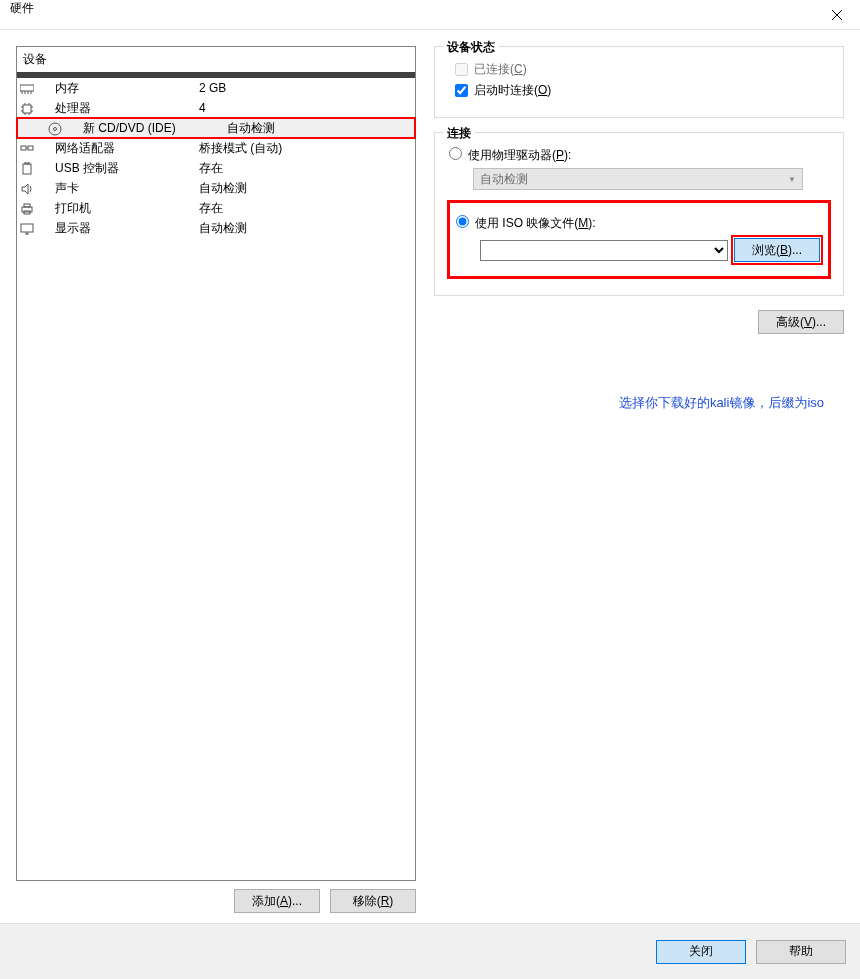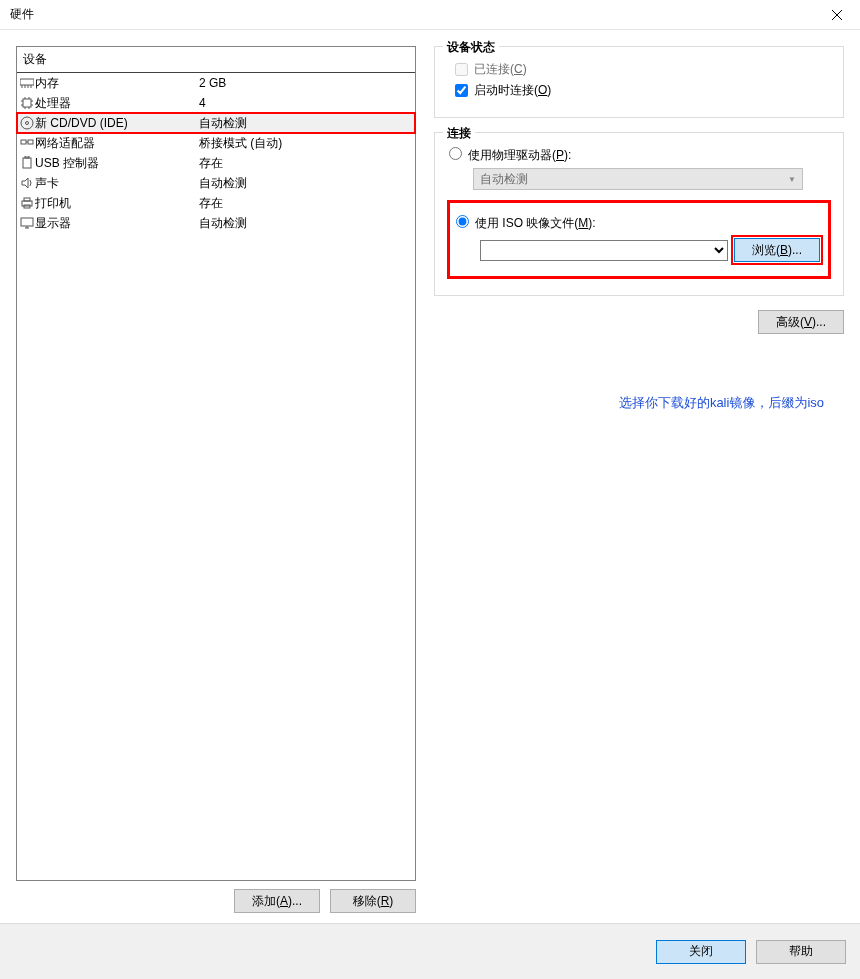--- a/index.html
+++ b/index.html
@@ -1,34 +1,34 @@
 <!DOCTYPE html>
 <html><head>
 <meta charset="utf-8">
 <style>
 * { box-sizing: border-box; margin: 0; padding: 0; }
 body { font-family: "Microsoft YaHei", "Segoe UI", Tahoma, sans-serif; font-size: 12px; background: #fff; color: #000; width: 860px; height: 979px; overflow: hidden; position: relative; }
-.titlebar { height: 30px; display: flex; align-items: center; justify-content: space-between; padding-left: 10px; border-bottom: 1px solid #e5e5e5; }
+.titlebar { height: 30px; display: flex; justify-content: space-between; padding-left: 10px; border-bottom: 1px solid #e5e5e5; }
 .titlebar .title { font-size: 12px; }
 .titlebar .close { width: 46px; height: 30px; display: flex; align-items: center; justify-content: center; cursor: pointer; }
 .titlebar .close svg { width: 10px; height: 10px; }
 .content { padding: 16px; display: flex; gap: 10px; height: calc(100% - 30px - 50px); }
 .left-panel { width: 400px; display: flex; flex-direction: column; }
 .device-list { border: 1px solid #828282; flex: 1; background: #fff; }
-.list-header { display: flex; border-bottom: 1px solid #404040; }
+.list-header { display: flex; border-bottom: 6px solid #404040; }
 .list-header .col { padding: 4px 6px; font-size: 12px; }
 .col-device { width: 180px; }
 .col-summary { flex: 1; }
 .list-body { }
 .list-row { display: flex; height: 20px; align-items: center; }
 .list-row.selected { background: #f0f0f0; }
-.list-row .cell-device { width: 180px; display: flex; align-items: center; padding-left: 2px; gap: 0; }
+.list-row .cell-device { width: 180px; display: flex; align-items: flex-end; padding-left: 2px; gap: 20px; }
 .list-row .cell-summary { flex: 1; padding-left: 2px; }
 .list-row .icon { width: 16px; height: 16px; display: flex; align-items: center; justify-content: center; color: #555; }
-.highlight-red { outline: 2px solid #f00; outline-offset: -1px; }
+.highlight-red { outline: 2px solid #f00; outline-offset: -1px; padding-left: 28px; }
 .left-buttons { display: flex; justify-content: flex-end; gap: 10px; margin-top: 8px; }
 .btn { min-width: 86px; height: 24px; border: 1px solid #adadad; background: #e1e1e1; font-size: 12px; font-family: inherit; cursor: pointer; padding: 0 10px; }
 .btn-primary { background: #cce4f7; border: 1px solid #0078d7; }
 .right-panel { flex: 1; padding-left: 8px; }
 .groupbox { border: 1px solid #dcdcdc; padding: 10px 12px 14px 12px; margin-bottom: 14px; position: relative; }
 .groupbox .legend { position: absolute; top: -8px; left: 8px; background: #fff; padding: 0 4px; font-size: 12px; font-weight: bold; }
 .checkbox-row { display: flex; align-items: center; gap: 6px; margin: 4px 0; padding-left: 8px; }
 .checkbox-row input[type=checkbox] { width: 13px; height: 13px; }
 .checkbox-row.disabled { color: #6d6d6d; }
 .radio-row { display: flex; gap: 6px; margin: 4px 0; padding-left: 2px; }

